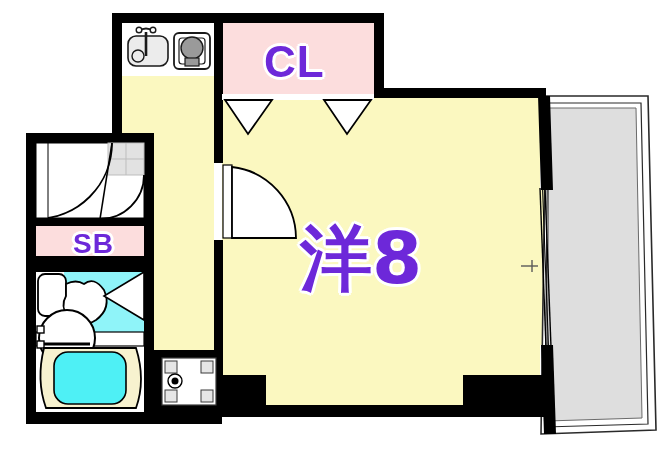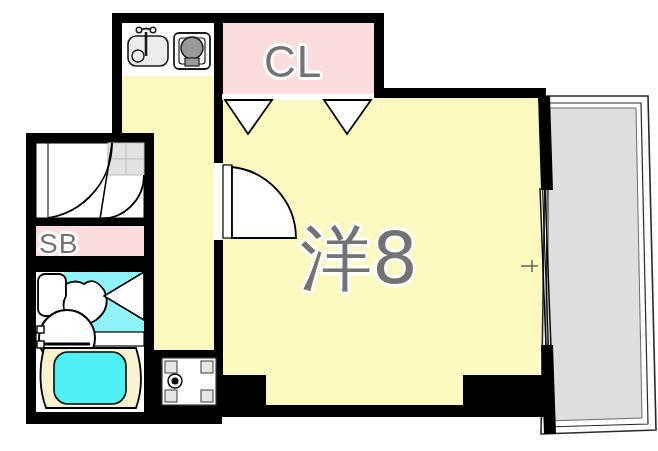--- a/index.html
+++ b/index.html
@@ -1,27 +1,27 @@
 <!DOCTYPE html>
 <html><head>
 <meta charset="utf-8">
 <style>
   html,body{margin:0;padding:0;background:#ffffff;}
   body{width:658px;height:451px;overflow:hidden;
        font-family:"Liberation Sans","DejaVu Sans",sans-serif;}
   #plan{position:relative;width:658px;height:451px;background:#ffffff;}
   #plan svg{display:block;position:absolute;top:0;left:0;}
-  .lbl{position:absolute;font-weight:normal;color:#737373;white-space:nowrap;
+  .lbl{position:absolute;font-weight:bold;color:#6d28d9;white-space:nowrap;
        text-shadow:
          2px 0 0 #fff,-2px 0 0 #fff,0 2px 0 #fff,0 -2px 0 #fff,
          2px 2px 0 #fff,-2px 2px 0 #fff,2px -2px 0 #fff,-2px -2px 0 #fff,
          3px 0 0 #fff,-3px 0 0 #fff,0 3px 0 #fff,0 -3px 0 #fff;
        pointer-events:none;}
   #label-cl{left:264px;top:37px;font-size:44px;letter-spacing:1px;}
-  #label-sb{left:39px;top:228px;font-size:28px;letter-spacing:1px;}
+  #label-sb{left:73px;top:228px;font-size:28px;letter-spacing:1px;}
   #label-main{left:300px;top:211px;font-size:72px;letter-spacing:0px;
               font-family:"DejaVu Sans",sans-serif;}
 </style>
 </head>
 <body>
 
 <div id="plan">
 
   <svg width="658" height="451" viewBox="0 0 658 451">
 

